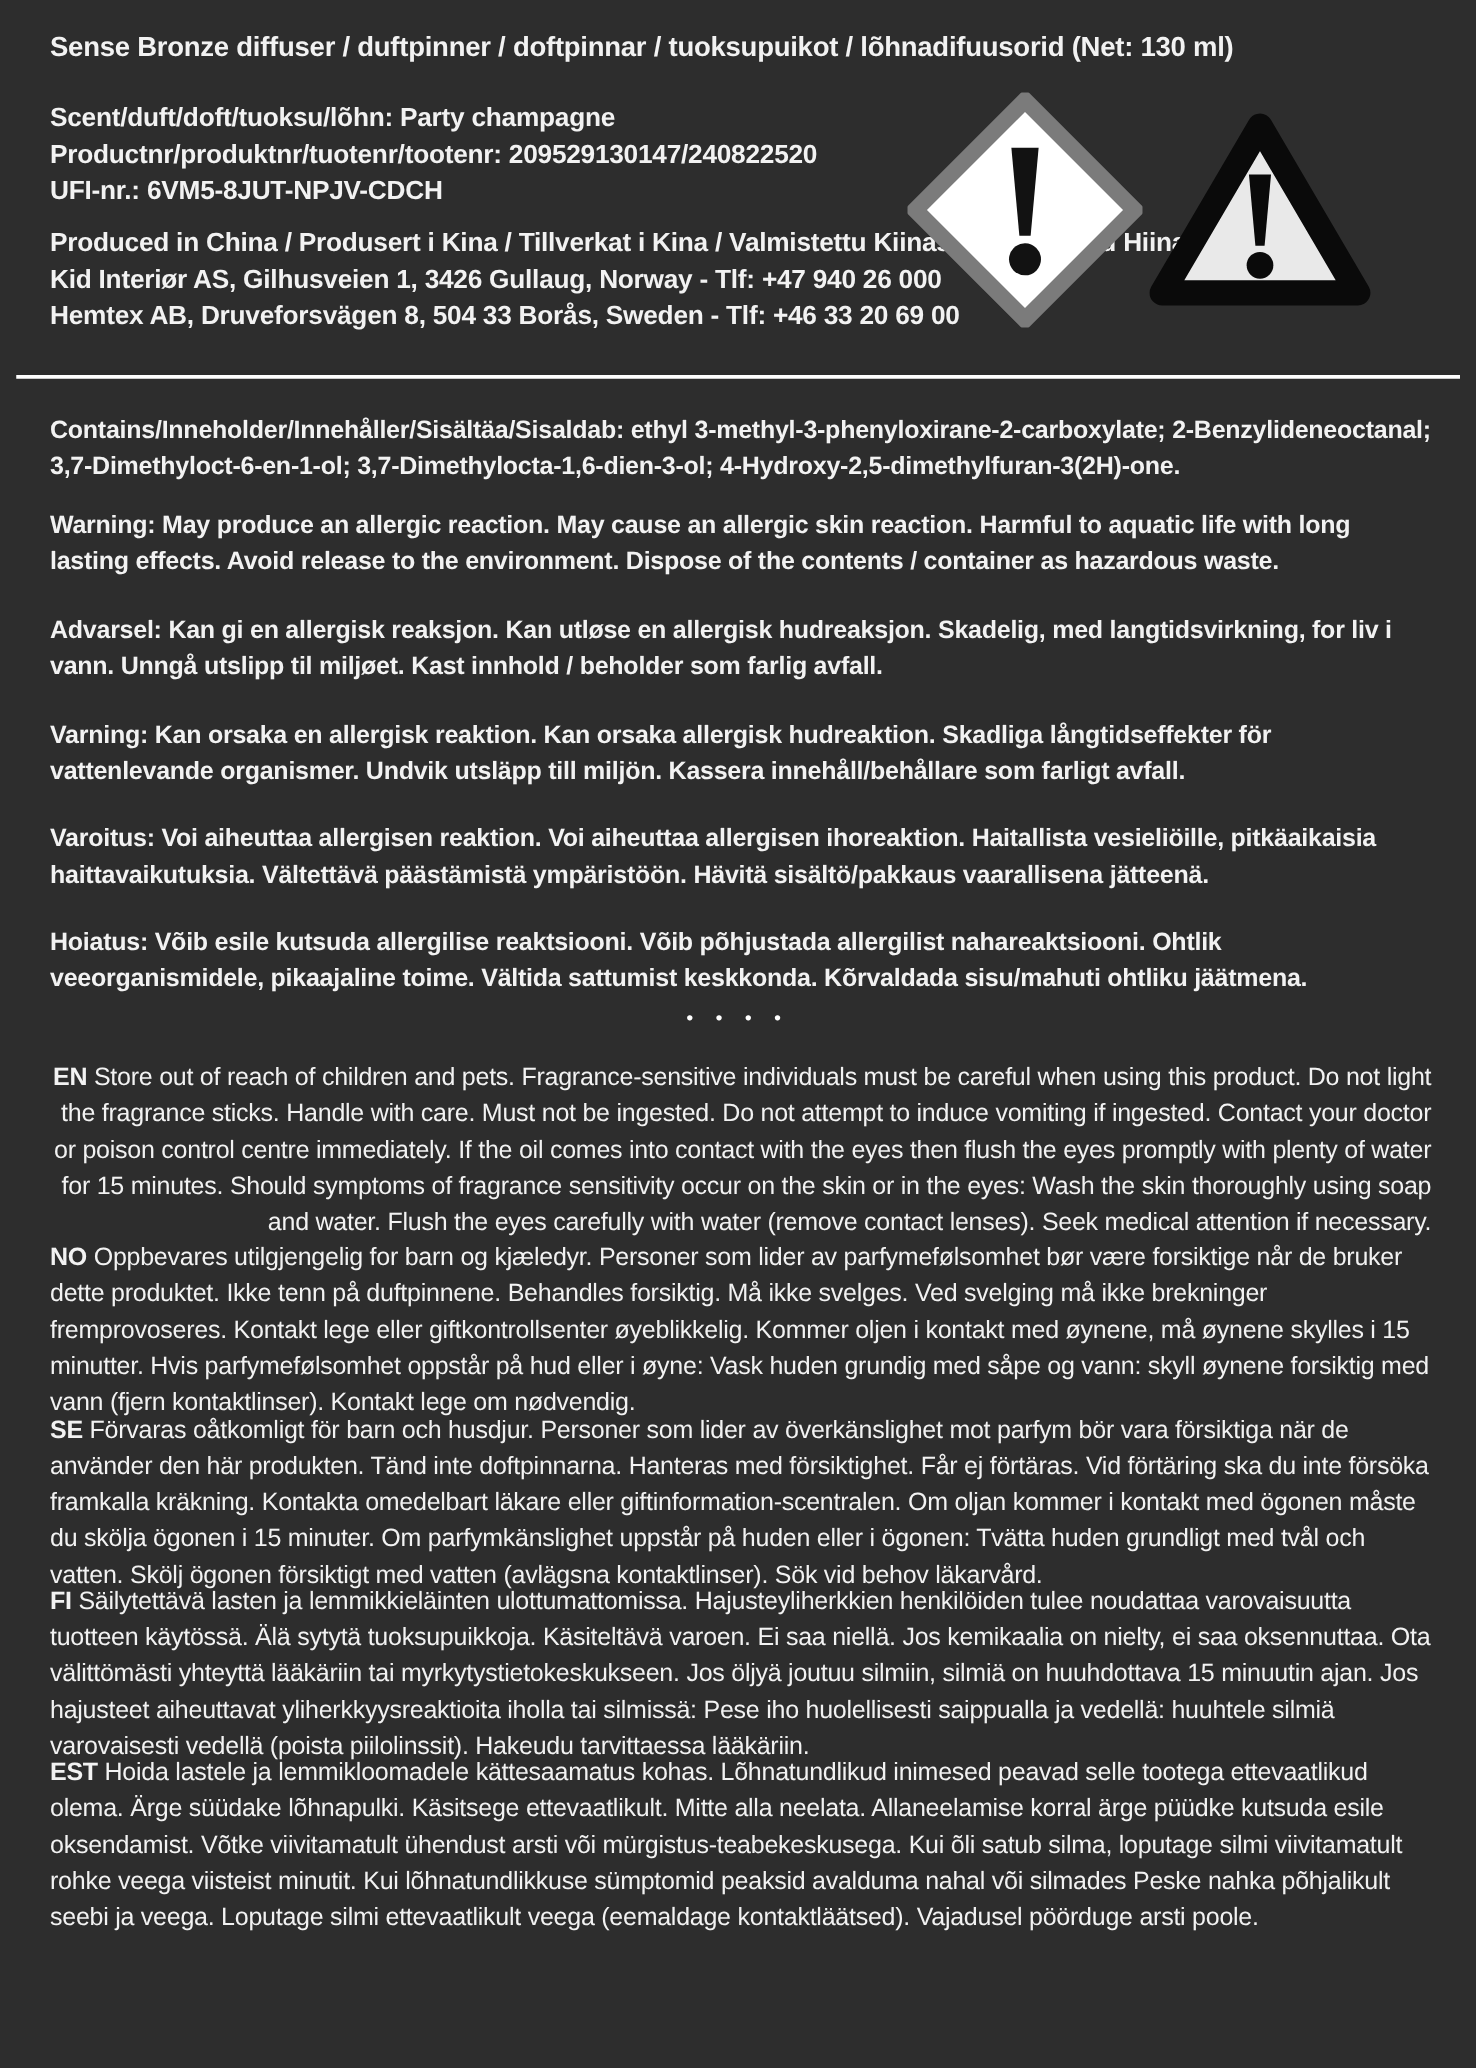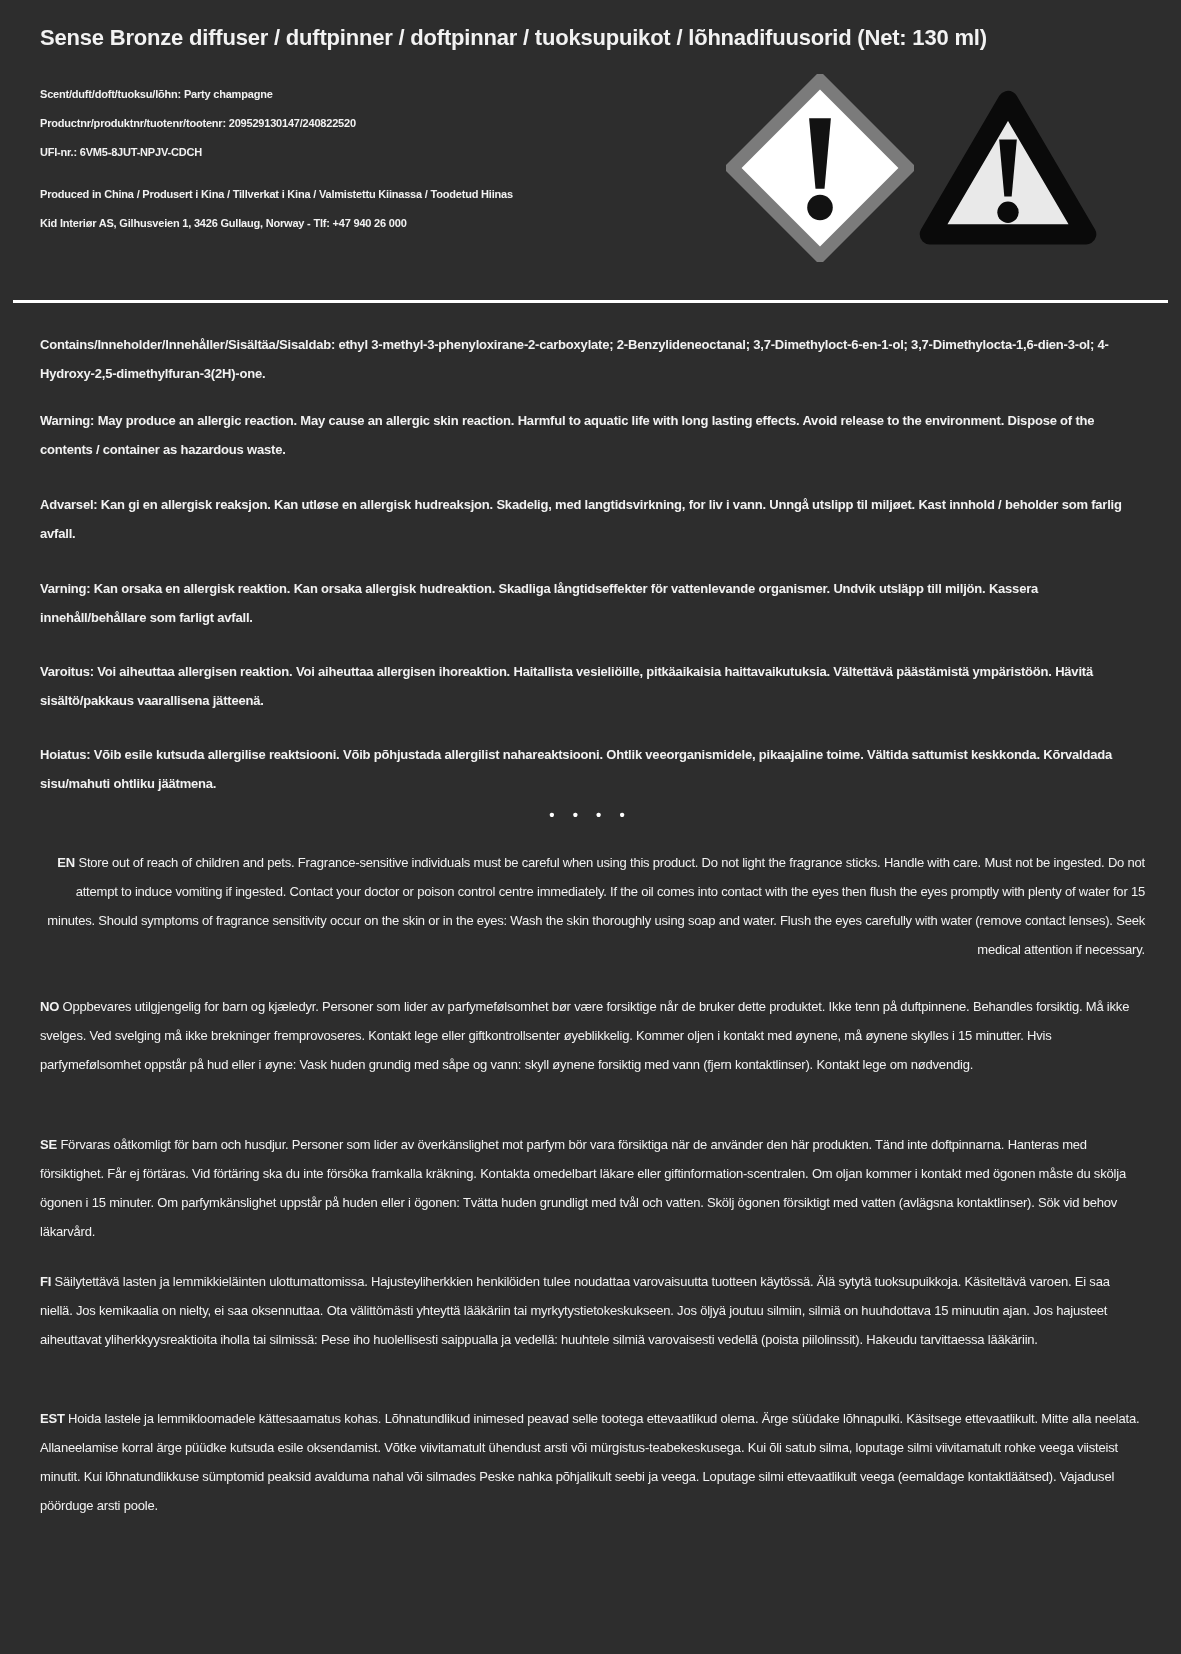--- a/index.html
+++ b/index.html
@@ -7,22 +7,22 @@
     position: relative;
     width: 1181px;
     height: 1654px;
     background: #2d2d2d;
     color: #f2f2f2;
     font-family: "Liberation Sans", sans-serif;
     letter-spacing: -0.2px;
     overflow: hidden;
   }
   .abs { position: absolute; left: 40px; width: 1105px; }
-  .line { line-height: 29px; font-size: 11px; font-weight: 700; }
-  .para { line-height: 29px; font-size: 13px; margin: 0; }
+  .line { line-height: 29px; font-size: 21px; font-weight: 700; }
+  .para { line-height: 29px; font-size: 20px; margin: 0; }
   .hazard { font-weight: 700; }
   .instr { font-weight: 400; }
   .instr b { font-weight: 700; }
   .title { top: 27px; font-size: 22px; font-weight: 700; line-height: 22px; }
   .product-info { top: 80px; }
   .origin-info { top: 180px; }
   .divider {
     position: absolute; top: 300px; left: 13px; width: 1155px; height: 3px;
     background: #ffffff; border: none; margin: 0;
   }
@@ -55,20 +55,21 @@
 
   <div class="abs product-info">
     <div class="line">Scent/duft/doft/tuoksu/lõhn: Party champagne</div>
     <div class="line">Productnr/produktnr/tuotenr/tootenr: 209529130147/240822520</div>
     <div class="line">UFI-nr.: 6VM5-8JUT-NPJV-CDCH</div>
   </div>
 
   <div class="abs origin-info">
     <div class="line">Produced in China / Produsert i Kina / Tillverkat i Kina / Valmistettu Kiinassa / Toodetud Hiinas</div>
     <div class="line">Kid Interiør AS, Gilhusveien 1, 3426 Gullaug, Norway - Tlf: +47 940 26 000</div>
+    <div class="line">Hemtex AB, Druveforsvägen 8, 504 33 Borås, Sweden - Tlf: +46 33 20 69 00</div>
   </div>
 
   <svg class="picto picto-diamond" viewBox="0 0 100 100" xmlns="http://www.w3.org/2000/svg">
     <rect x="17" y="17" width="66" height="66" fill="#ffffff" stroke="#7b7b7b" stroke-width="7" transform="rotate(45 50 50)"></rect>
     <path d="M44.2 23.5 h11.6 l-3.4 37.5 h-4.8 Z" fill="#121212"></path>
     <circle cx="50" cy="71" r="6.8" fill="#121212"></circle>
   </svg>
 
   <svg class="picto picto-triangle" viewBox="0 0 100 92" xmlns="http://www.w3.org/2000/svg">
     <path d="M50 9 L92.5 81.5 L7.5 81.5 Z" fill="#e9e9e9" stroke="#0a0a0a" stroke-width="11" stroke-linejoin="round"></path>

